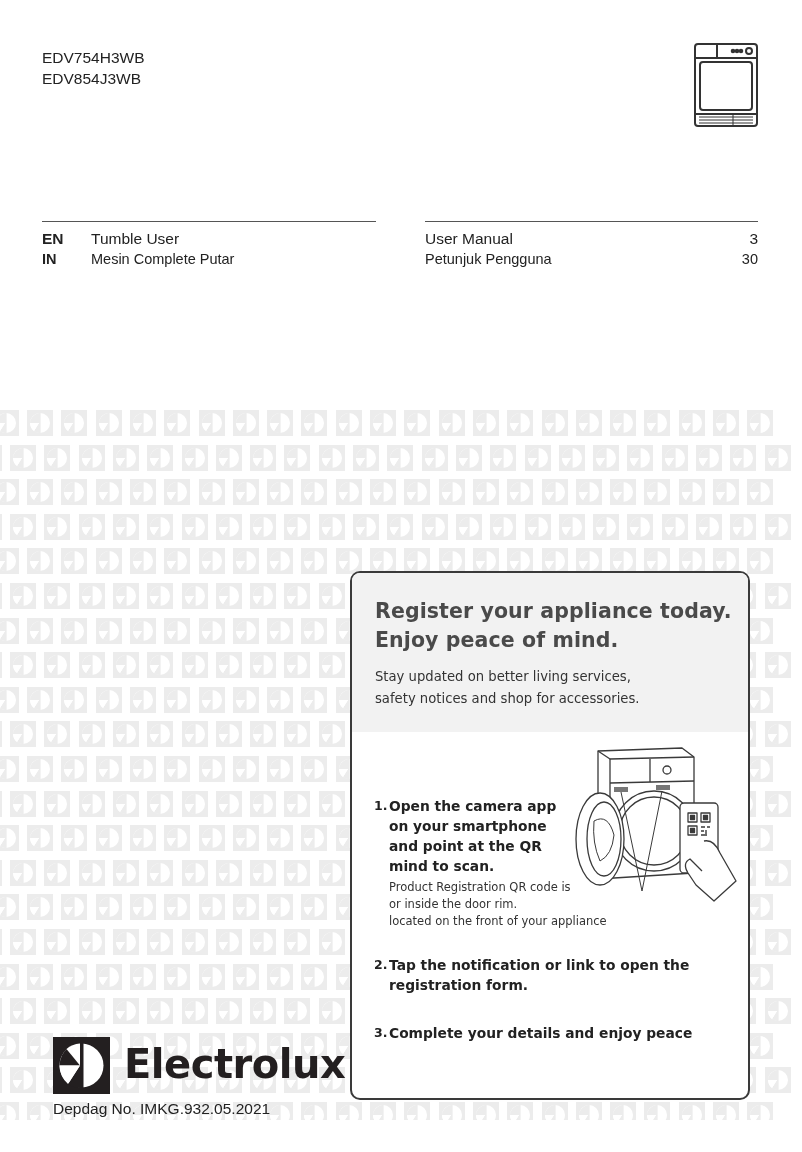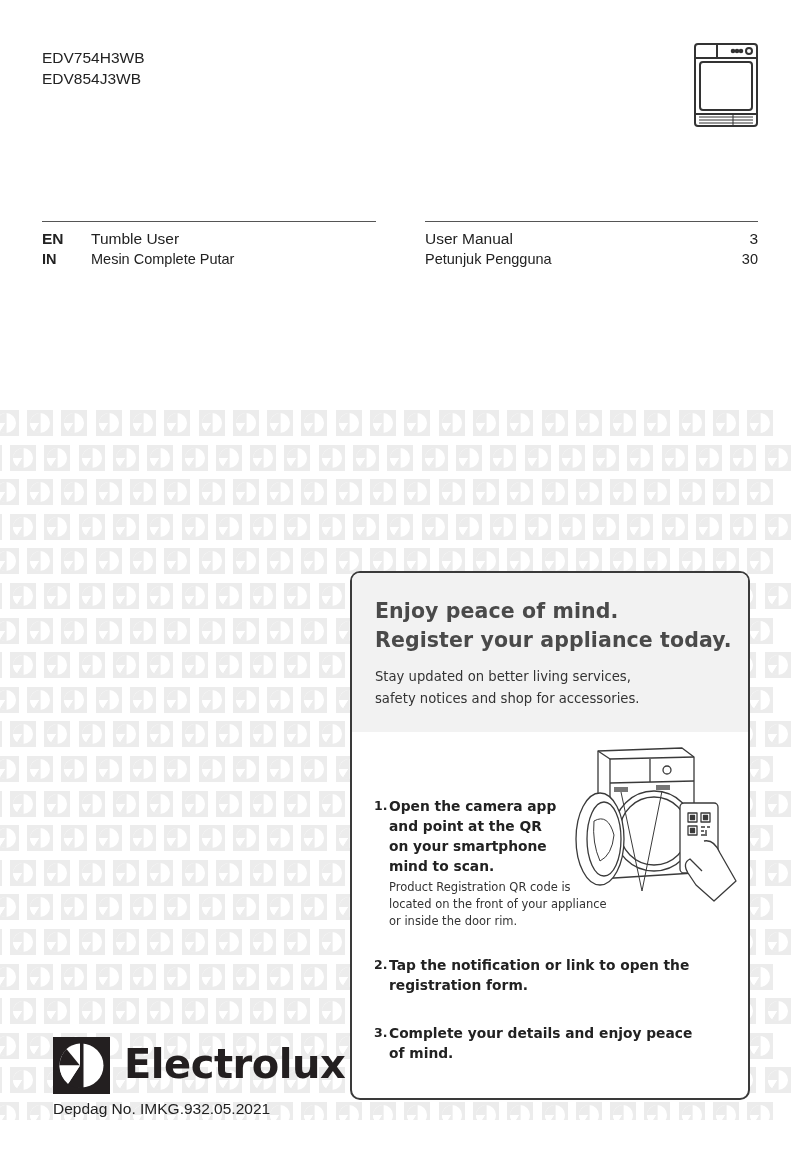--- a/index.html
+++ b/index.html
@@ -4078,51 +4078,50 @@
           <path d="M3 13 L12 13 L7 21 Q3.3 18 3 13Z" fill="#fff"></path>
           <rect x="12" y="3" width="1.6" height="20" fill="#ececec"></rect>
         </svg>
       </div>
     </div>
   </div>
 
 <div class="abs card">
   <div class="card-top">
     <div class="card-head">
+      <div>Register your appliance today.</div>
       <div>Enjoy peace of mind.</div>
-      <div>Register your appliance today.</div>
     </div>
     <div class="card-sub">
       <div>Stay updated on better living services,</div>
       <div>safety notices and shop for accessories.</div>
     </div>
   </div>
 
   <div class="step" style="left:22px; top:223px; width:200px;">
     <span class="num">1.</span>
     <span class="txt">Open the camera app</span>
+    <span class="txt">on your smartphone</span>
     <span class="txt">and point at the QR</span>
-    <span class="txt">on your smartphone</span>
     <span class="txt">mind to scan.</span>
   </div>
   <div class="step-note" style="left:37px; top:306px;">
     <div>Product Registration QR code is</div>
+    <div>or inside the door rim.</div>
     <div>located on the front of your appliance</div>
-    <div>or inside the door rim.</div>
   </div>
 
   <div class="step" style="left:22px; top:382px; width:360px;">
     <span class="num">2.</span>
     <span class="txt">Tap the notification or link to open the</span>
     <span class="txt">registration form.</span>
   </div>
   <div class="step" style="left:22px; top:450px; width:360px;">
     <span class="num">3.</span>
     <span class="txt">Complete your details and enjoy peace</span>
-    <span class="txt">of mind.</span>
   </div>
 
   <div class="illus">
     <svg viewBox="0 0 180 160" width="180" height="160" fill="none" stroke="#3a3a3a" stroke-width="1.3" stroke-linejoin="round">
 
       <path d="M34 8 L118 5 L130 14 L130 130 L34 136 Z" fill="#fff"></path>
       <path d="M34 8 L46 16 L130 14"></path>
       <line x1="46" y1="16" x2="46" y2="134"></line>
       <line x1="46" y1="40" x2="130" y2="38"></line>
       <line x1="86" y1="16" x2="86" y2="39"></line>

